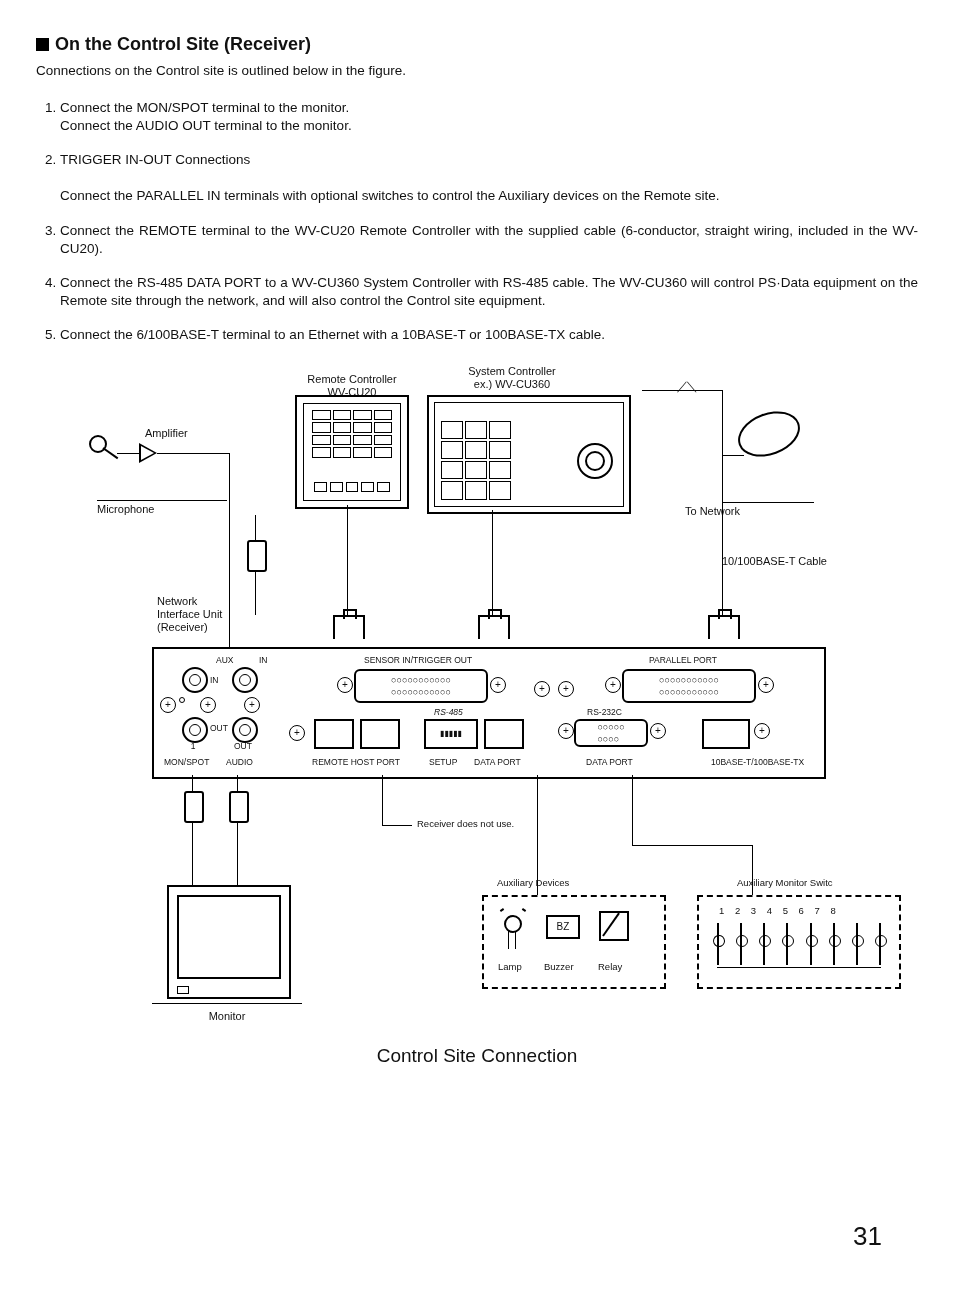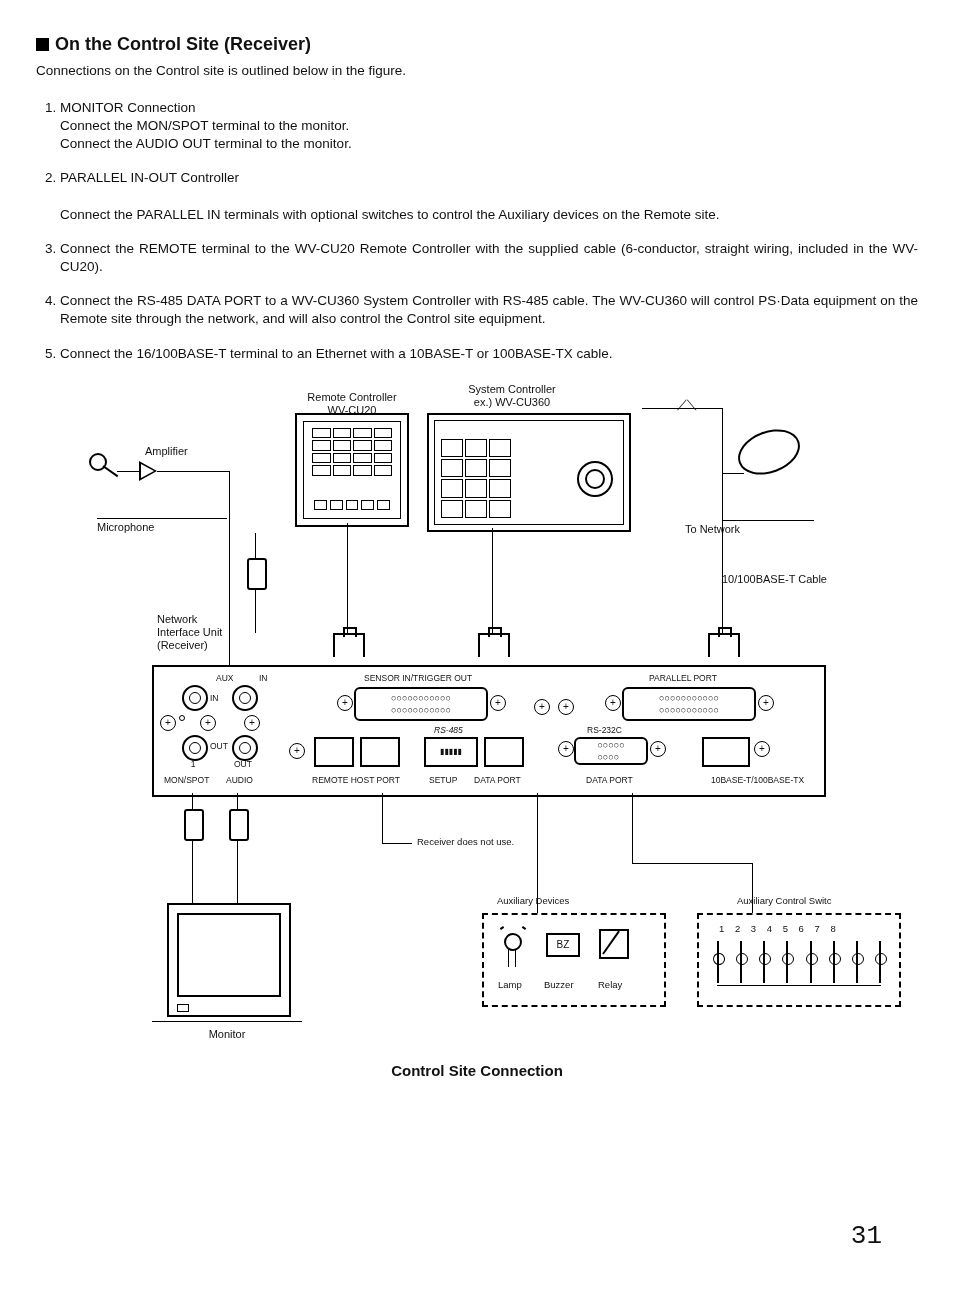--- a/index.html
+++ b/index.html
@@ -72,31 +72,31 @@
     border: 2px solid #000;
     border-radius: 6px;
     background: #fff;
     font-size: 9px;
     display: flex;
     align-items: center;
     justify-content: center;
   }
   .diagram-caption {
     text-align: center;
-    font-weight: bold;
-    font-size: 15px;
+    font-weight: normal;
+    font-size: 19px;
     margin-top: 8px;
   }
   .page-num {
     position: absolute;
     right: 36px;
     bottom: 18px;
     font-size: 26px;
     font-weight: normal;
-    font-family: Liberation Mono, monospace;
+    font-family: Liberation Sans, sans-serif;
   }
   .page { position: relative; min-height: 1240px; }
   .tri { position:absolute; width:0;height:0;border-top:10px solid transparent;border-bottom:10px solid transparent;border-left:18px solid #000;}
   .tri:after{content:'';position:absolute;left:-16px;top:-7px;width:0;height:0;border-top:7px solid transparent;border-bottom:7px solid transparent;border-left:13px solid #fff;}
   .mic{position:absolute;width:14px;height:14px;border:2px solid #000;border-radius:50%;}
   .mic:after{content:'';position:absolute;left:12px;top:10px;width:18px;height:0;border-top:2px solid #000;transform:rotate(35deg);transform-origin:left;}
   .screw{position:absolute;width:14px;height:14px;border:1.5px solid #000;border-radius:50%;font-size:10px;line-height:14px;text-align:center;}
   .monitor{position:absolute;border:2.5px solid #000;}
   .monitor .screen{position:absolute;inset:8px 8px 18px 8px;border:2px solid #000;background:#fff;}
   .dish{position:absolute;border:2px solid #000;border-radius:50%;width:60px;height:38px;transform:rotate(-20deg);}
@@ -111,37 +111,36 @@
 <div class="page">
 
 <div class="section-title">
   <span class="sq"></span><span>On the Control Site (Receiver)</span>
 </div>
 
 <div class="intro">Connections on the Control site is outlined below in the figure.</div>
 
 <ol class="main-list">
   <li>
-    <span class="li-head">MONITOR Connection</span>
     <span>Connect the MON/SPOT terminal to the monitor.</span><br>
     <span>Connect the AUDIO OUT terminal to the monitor.</span>
   </li>
   <li>
-    <span class="li-head">PARALLEL IN-OUT Controller</span>
+    <span class="li-head">TRIGGER IN-OUT Connections</span>
     <br>
     <span>Connect the PARALLEL IN terminals with optional switches to control the Auxiliary devices on the Remote site.</span>
   </li>
   <li>
     <span>Connect the REMOTE terminal to the WV-CU20 Remote Controller with the supplied cable (6-conductor, straight wiring, included in the WV-CU20).</span>
   </li>
   <li>
     <span>Connect the RS-485 DATA PORT to a WV-CU360 System Controller with RS-485 cable. The WV-CU360 will control PS·Data equipment on the Remote site through the  network, and will also control the Control site equipment.</span>
   </li>
   <li>
-    <span>Connect the 16/100BASE-T terminal to an Ethernet with a 10BASE-T or 100BASE-TX cable.</span>
+    <span>Connect the 6/100BASE-T terminal to an Ethernet with a 10BASE-T or 100BASE-TX cable.</span>
   </li>
 </ol>
 
 <div class="diagram">
 
   <div class="dlabel c" style="left:250px;top:8px;width:130px;">
     <span>Remote Controller</span><br>
     <span>WV-CU20</span>
   </div>
   <div class="dlabel c" style="left:400px;top:0;width:150px;">
@@ -317,21 +316,21 @@
     <div class="vline" style="left:31px;top:34px;height:18px;"></div>
     <div class="box" style="left:62px;top:18px;width:30px;height:20px;text-align:center;font-size:10px;line-height:20px;">BZ</div>
     <div class="box" style="left:115px;top:14px;width:26px;height:26px;">
           <div style="position:absolute;left:2px;top:22px;width:28px;height:0;border-top:2px solid #000;transform:rotate(-55deg);transform-origin:left;"></div>
         </div>
     <div class="dlabel small" style="left:14px;top:64px;">Lamp</div>
     <div class="dlabel small" style="left:60px;top:64px;">Buzzer</div>
     <div class="dlabel small" style="left:114px;top:64px;">Relay</div>
   </div>
 
-  <div class="dlabel small" style="left:700px;top:512px;">Auxiliary Control Switc</div>
+  <div class="dlabel small" style="left:700px;top:512px;">Auxiliary Monitor Switc</div>
   <div class="dashbox" style="left:660px;top:530px;width:200px;height:90px;">
     <div class="dlabel small" style="left:20px;top:8px;letter-spacing:4px;">1  2  3  4  5  6  7  8</div>
     <div style="position:absolute;left:18px;top:26px;right:18px;height:42px;display:flex;justify-content:space-between;">
       <div style="width:2px;background:#000;position:relative;">
             <div style="position:absolute;left:-4px;top:12px;width:10px;height:10px;border:1.5px solid #000;border-radius:50%;transform:rotate(20deg);"></div>
           </div>
       <div style="width:2px;background:#000;position:relative;">
             <div style="position:absolute;left:-4px;top:12px;width:10px;height:10px;border:1.5px solid #000;border-radius:50%;"></div>
           </div>
       <div style="width:2px;background:#000;position:relative;">

